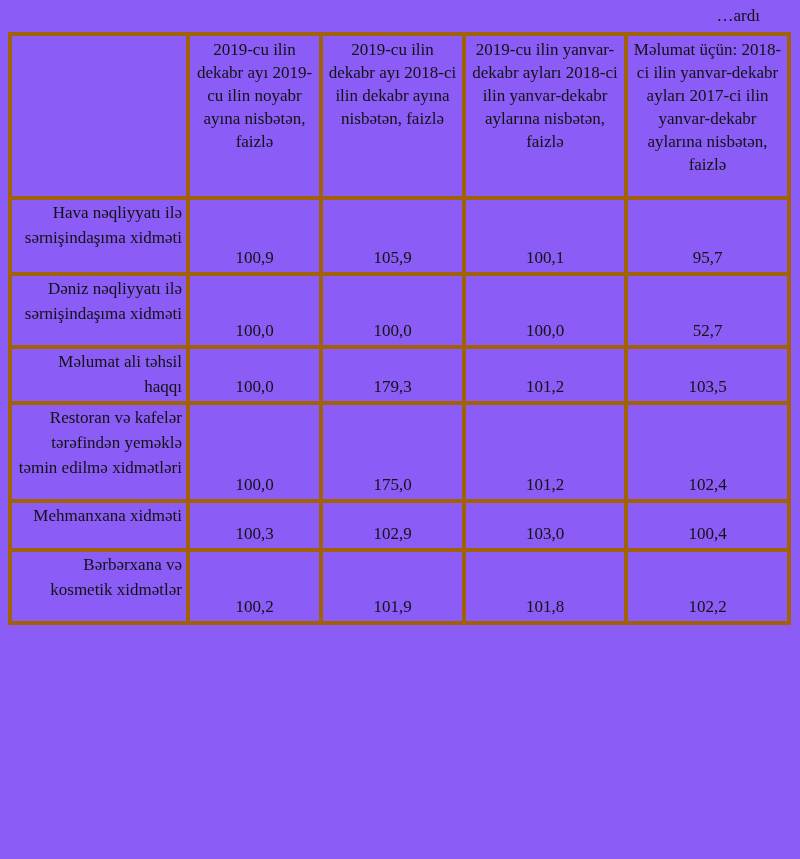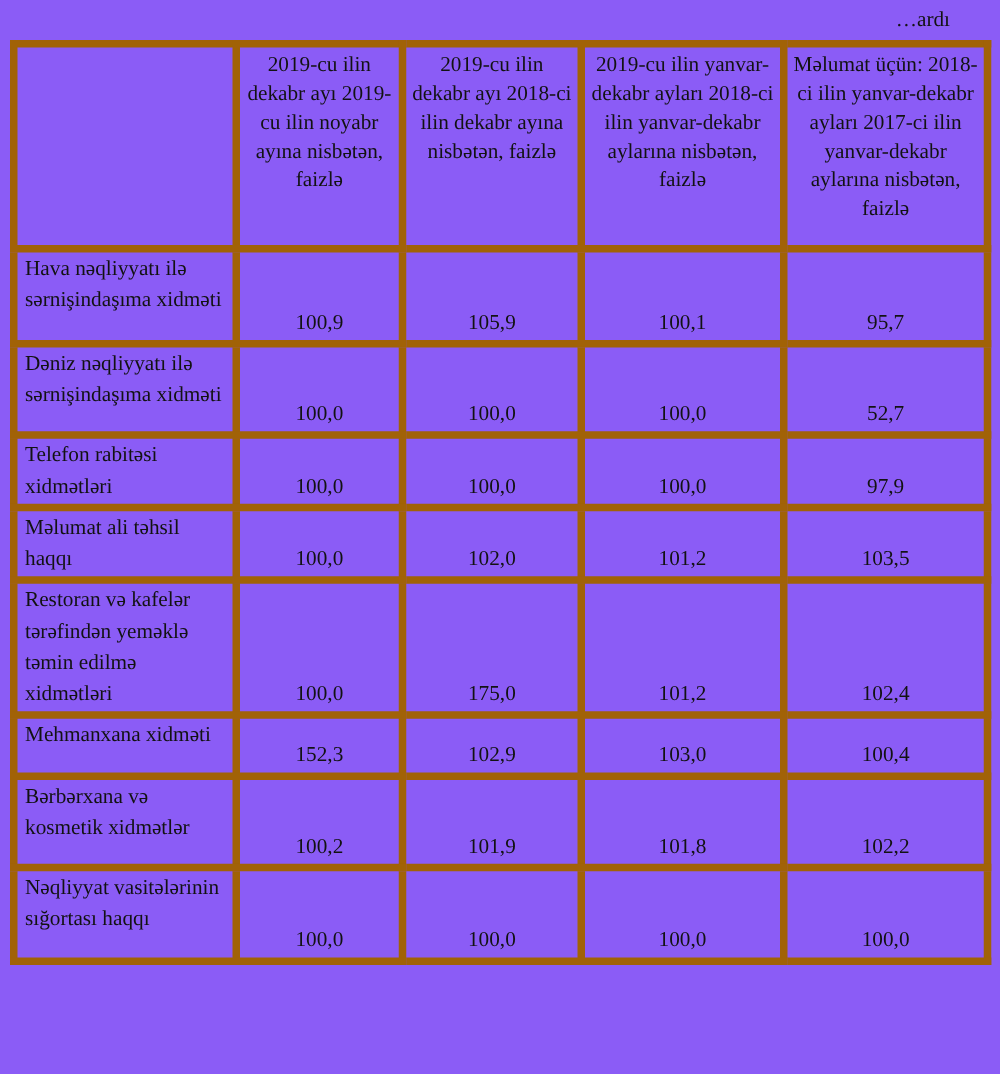--- a/index.html
+++ b/index.html
@@ -20,35 +20,35 @@
   }
   table.stat {
     position: absolute;
     left: 8px;
     top: 32px;
     width: 779px;
     border-collapse: collapse;
     table-layout: fixed;
   }
   table.stat th, table.stat td {
-    border: 6px solid #a16207;
+    border: 4px solid #a16207;
     font-weight: normal;
     overflow: hidden;
   }
   table.stat th {
     font-size: 17px;
     line-height: 23px;
     text-align: center;
     vertical-align: top;
     padding: 2px 3px;
   }
   td.lbl {
     font-size: 17px;
     line-height: 25px;
-    text-align: left;
+    text-align: right;
     vertical-align: top;
     padding: 0 4px 2px 6px;
   }
   td.val {
     font-size: 17px;
     line-height: 22px;
     text-align: center;
     vertical-align: bottom;
     padding: 0 2px 3px 2px;
   }
@@ -85,58 +85,44 @@
         <td class="val">100,1</td>
         <td class="val">95,7</td>
       </tr>
       <tr style="height:73px">
         <td class="lbl">Dəniz nəqliyyatı ilə sərnişindaşıma xidməti</td>
         <td class="val">100,0</td>
         <td class="val">100,0</td>
         <td class="val">100,0</td>
         <td class="val">52,7</td>
       </tr>
-      <tr style="height:51px">
-        <td class="lbl">Telefon rabitəsi xidmətləri</td>
-        <td class="val">100,0</td>
-        <td class="val">100,0</td>
-        <td class="val">100,0</td>
-        <td class="val">97,9</td>
-      </tr>
       <tr style="height:48px">
         <td class="lbl">Məlumat ali təhsil haqqı</td>
         <td class="val">100,0</td>
-        <td class="val">102,0</td>
+        <td class="val">179,3</td>
         <td class="val">101,2</td>
         <td class="val">103,5</td>
       </tr>
       <tr style="height:98px">
         <td class="lbl">Restoran və kafelər tərəfindən yeməklə təmin edilmə xidmətləri</td>
         <td class="val">100,0</td>
         <td class="val">175,0</td>
         <td class="val">101,2</td>
         <td class="val">102,4</td>
       </tr>
       <tr style="height:49px">
         <td class="lbl">Mehmanxana xidməti</td>
-        <td class="val">152,3</td>
+        <td class="val">100,3</td>
         <td class="val">102,9</td>
         <td class="val">103,0</td>
         <td class="val">100,4</td>
       </tr>
       <tr style="height:73px">
         <td class="lbl">Bərbərxana və kosmetik xidmətlər</td>
         <td class="val">100,2</td>
         <td class="val">101,9</td>
         <td class="val">101,8</td>
         <td class="val">102,2</td>
       </tr>
-      <tr style="height:75px">
-        <td class="lbl">Nəqliyyat vasitələrinin sığortası haqqı</td>
-        <td class="val">100,0</td>
-        <td class="val">100,0</td>
-        <td class="val">100,0</td>
-        <td class="val">100,0</td>
-      </tr>
     </tbody>
   </table>
 
 </div>
 
 </body></html>

